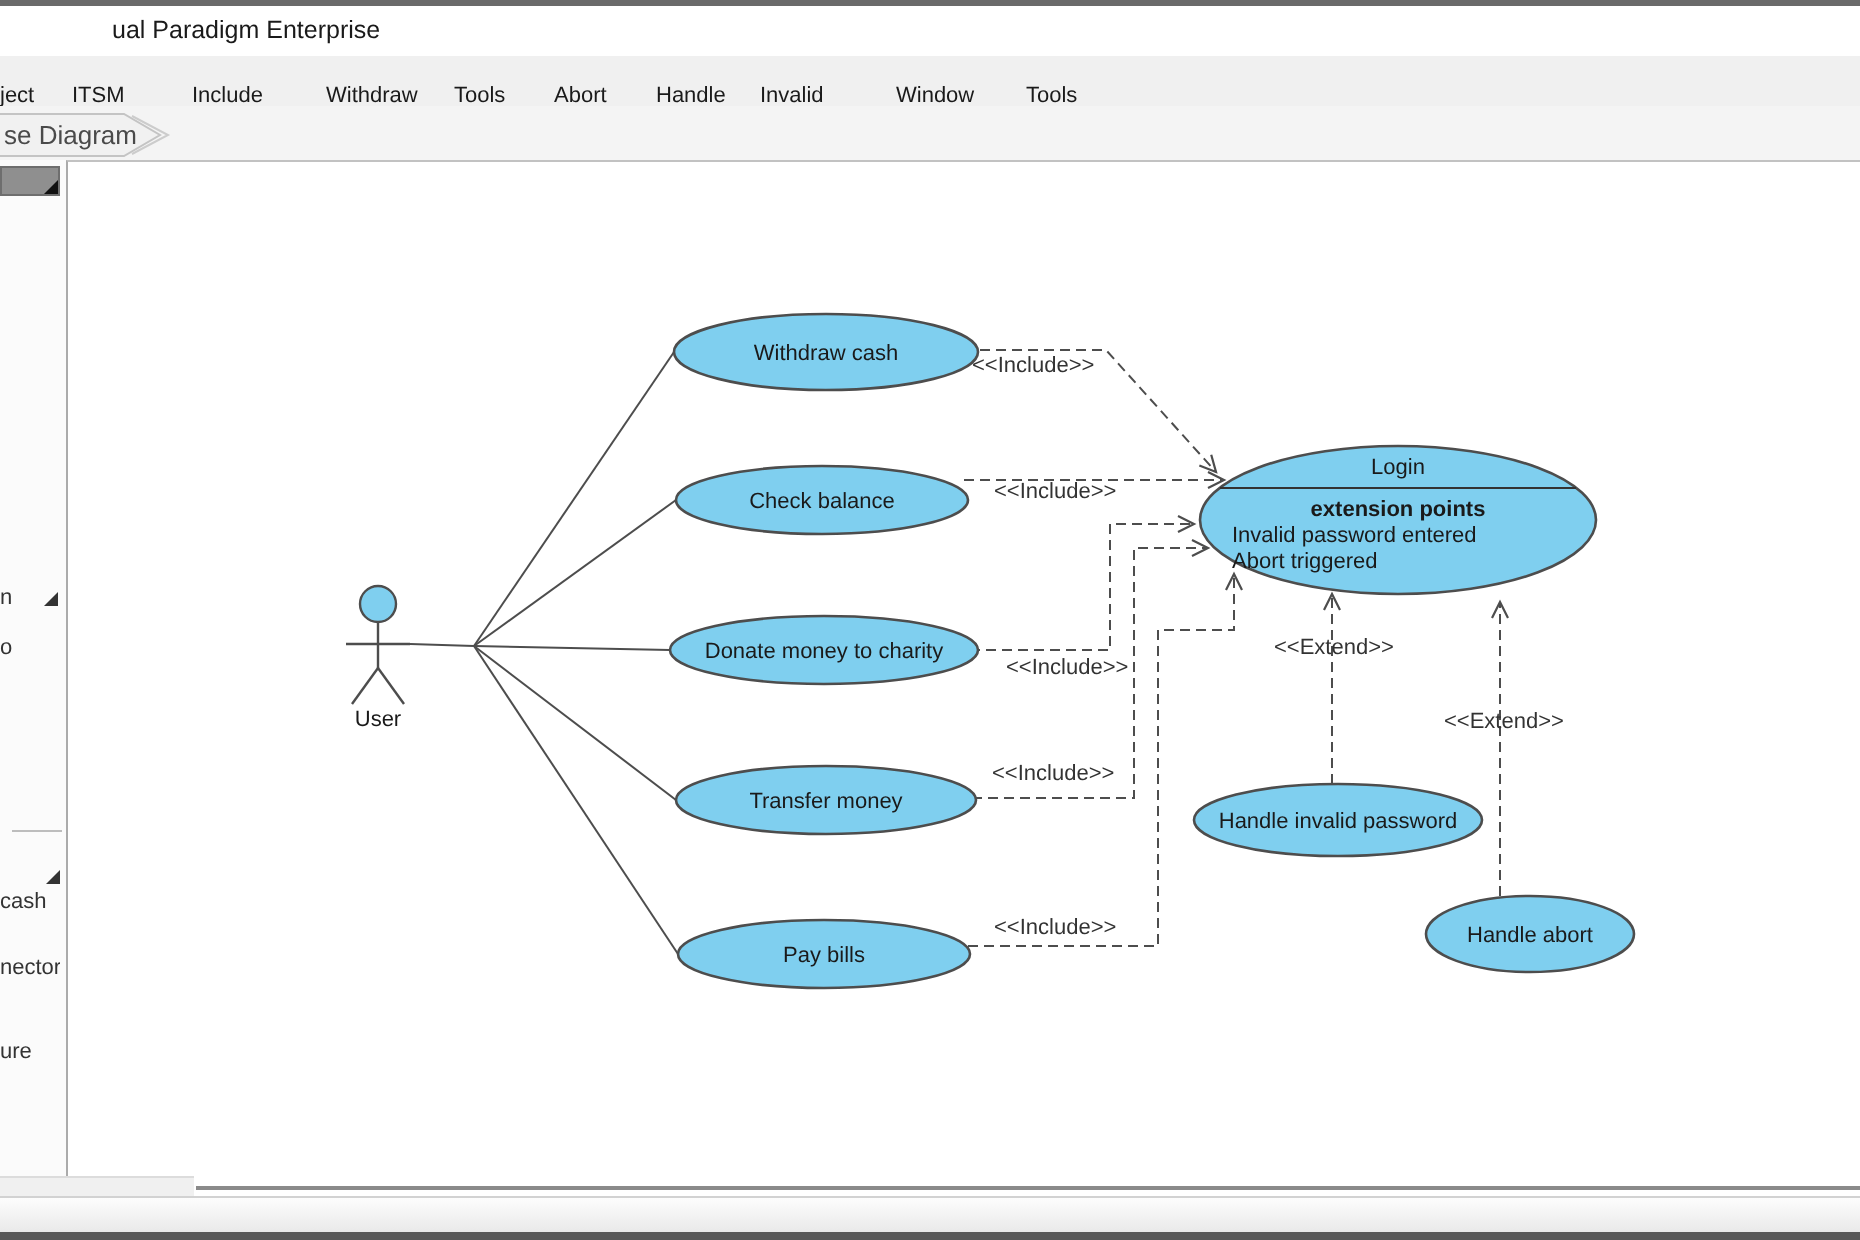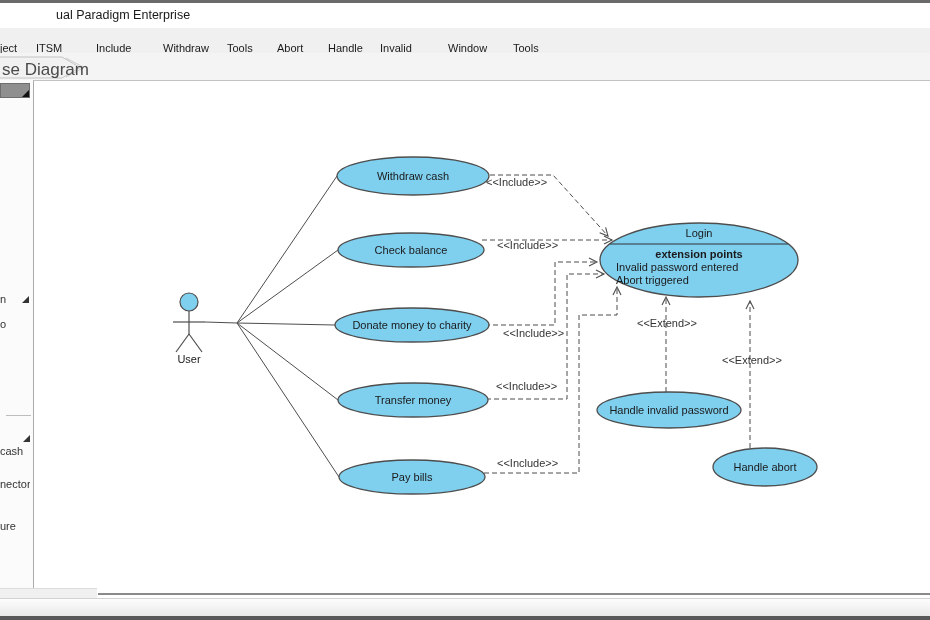--- a/index.html
+++ b/index.html
@@ -10,21 +10,21 @@
   .titlebar { position:absolute; left:18px; top:3px; width:930px; height:25px; background:#ffffff;margin-left:38px; }
   .window-title { position:absolute; left:0px; top:5px; font-size:12.5px; color:#1a1a1a; white-space:nowrap; }
   .min-btn { position:absolute; right:12px; top:4px; width:18px; height:18px; cursor:default; }
   .min-dash { position:absolute; left:2px; top:9px; width:14px; height:2px; background:#151515; }
 
   .menubar { position:absolute; left:0; top:28px; width:930px; height:25px; background:#f0f0f0; }
   .menu-item { position:absolute; top:14px; font-size:11px; color:#1a1a1a; white-space:nowrap; }
 
   .tabbar { position:absolute; left:0; top:53px; width:930px; height:27px; background:#f4f4f4; }
   .tab { position:absolute; left:0; top:3px; width:110px; height:23px; }
-  .tab-label { position:absolute; left:2px; top:4px; font-size:17px; color:#4a4a4a; white-space:nowrap; }
+  .tab-label { position:absolute; left:2px; top:4px; font-size:13px; color:#4a4a4a; white-space:nowrap; }
 
   .palette { position:absolute; left:0; top:80px; width:33px; height:518px; background:#fbfbfb; overflow:hidden; }
   .tool-selected { position:absolute; left:0px; top:3px; width:30px; height:15px; background:#8f8f8f; border:1px solid #6e6e6e; }
   .corner-tri { position:absolute; right:0; bottom:0; width:0; height:0; border-left:7px solid transparent; border-bottom:7px solid #111; }
   .pal-frag { position:absolute; left:0; width:30px; font-size:11px; color:#333; white-space:nowrap; overflow:hidden; }
   .pal-tri { position:absolute; width:0; height:0; border-left:7px solid transparent; border-bottom:7px solid #333; }
   .pal-divider { position:absolute; left:6px; width:25px; height:1px; background:#bdbdbd; }
 
   .canvas { position:absolute; left:33px; top:80px; width:897px; height:515px; background:#ffffff;
             border-left:1px solid #ababab; border-top:1px solid #c2c2c2; }

